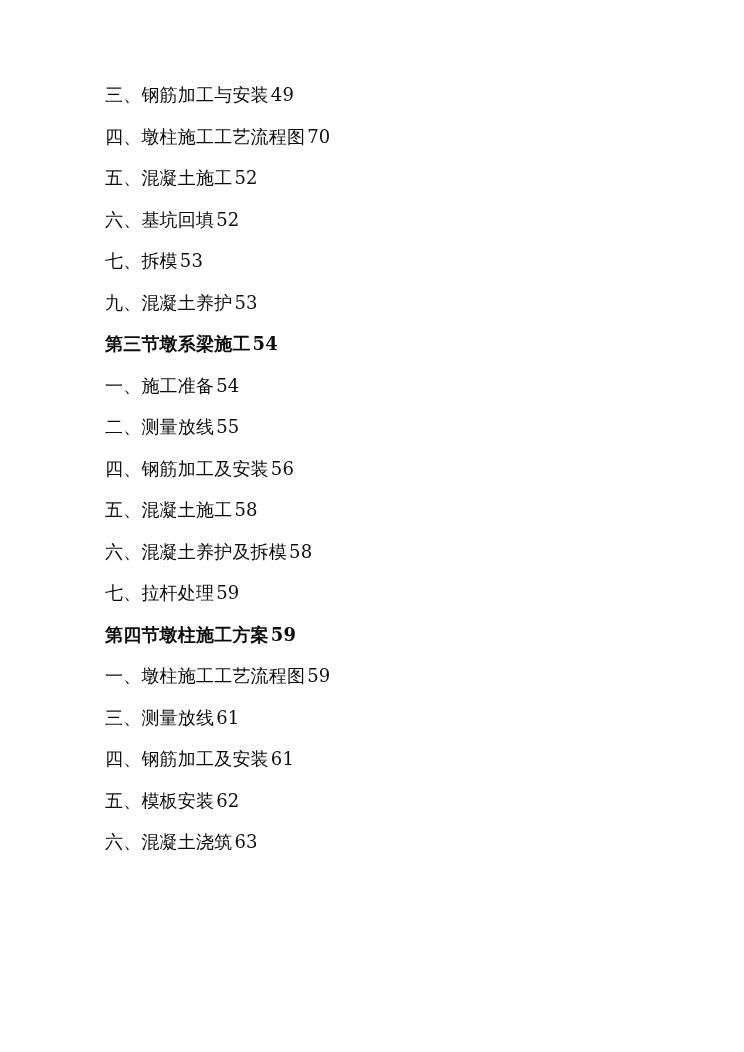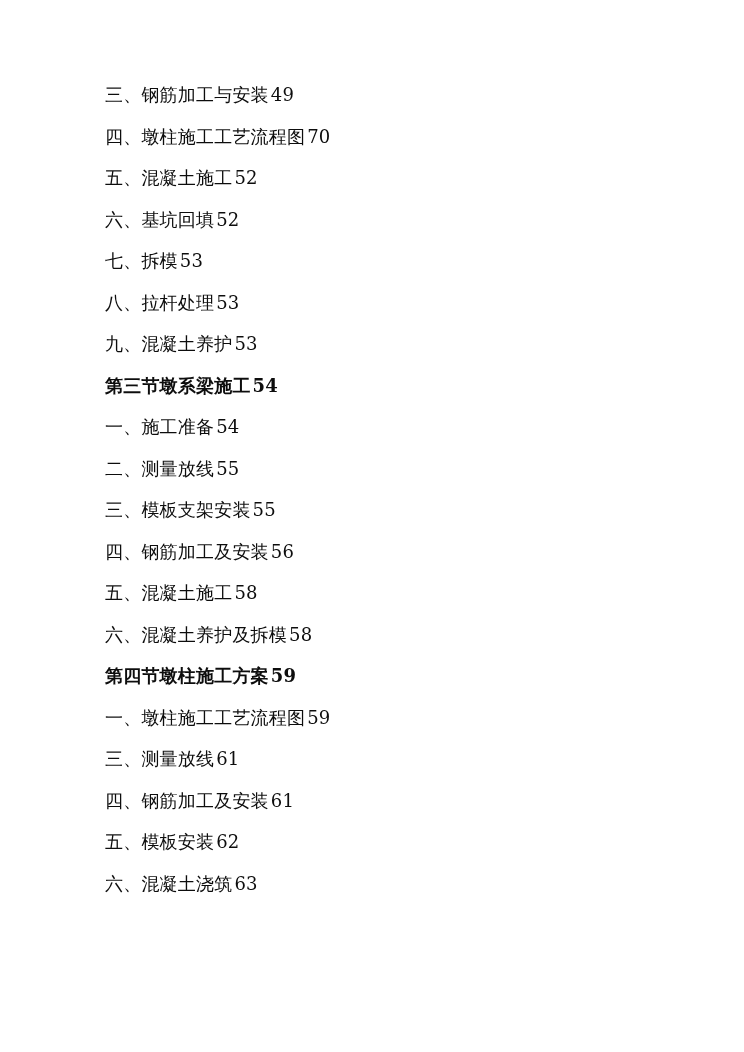--- a/index.html
+++ b/index.html
@@ -57,56 +57,53 @@
     </div>
 
     <div class="toc-line">
       <span>六、基坑回填</span><span class="page-num">52</span>
     </div>
 
     <div class="toc-line">
       <span>七、拆模</span><span class="page-num">53</span>
     </div>
 
-    <div class="toc-line">
-      <span>八、拉杆处理</span><span class="page-num">53</span>
-    </div>
 
     <div class="toc-line">
       <span>九、混凝土养护</span><span class="page-num">53</span>
     </div>
 
     <div class="toc-line section-line">
       <span>第三节墩系梁施工</span><span class="page-num">54</span>
     </div>
 
     <div class="toc-line">
       <span>一、施工准备</span><span class="page-num">54</span>
     </div>
 
     <div class="toc-line">
       <span>二、测量放线</span><span class="page-num">55</span>
     </div>
 
-    <div class="toc-line">
-      <span>三、模板支架安装</span><span class="page-num">55</span>
-    </div>
 
     <div class="toc-line">
       <span>四、钢筋加工及安装</span><span class="page-num">56</span>
     </div>
 
     <div class="toc-line">
       <span>五、混凝土施工</span><span class="page-num">58</span>
     </div>
 
     <div class="toc-line">
       <span>六、混凝土养护及拆模</span><span class="page-num">58</span>
     </div>
 
+    <div class="toc-line">
+      <span>七、拉杆处理</span><span class="page-num">59</span>
+    </div>
 
     <div class="toc-line section-line">
       <span>第四节墩柱施工方案</span><span class="page-num">59</span>
     </div>
 
     <div class="toc-line">
       <span>一、墩柱施工工艺流程图</span><span class="page-num">59</span>
     </div>
 
 

